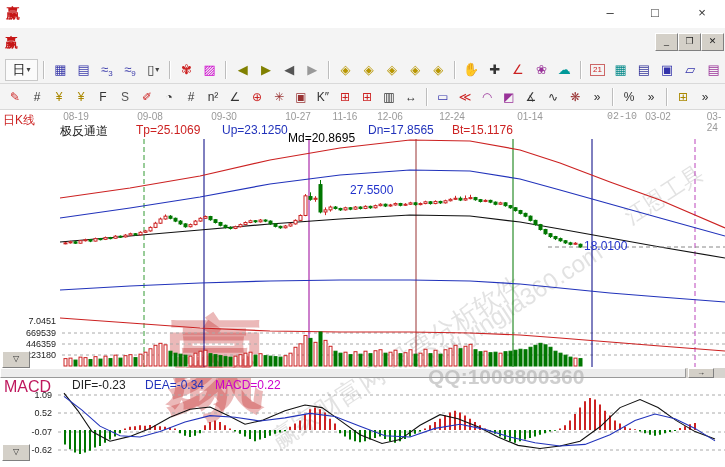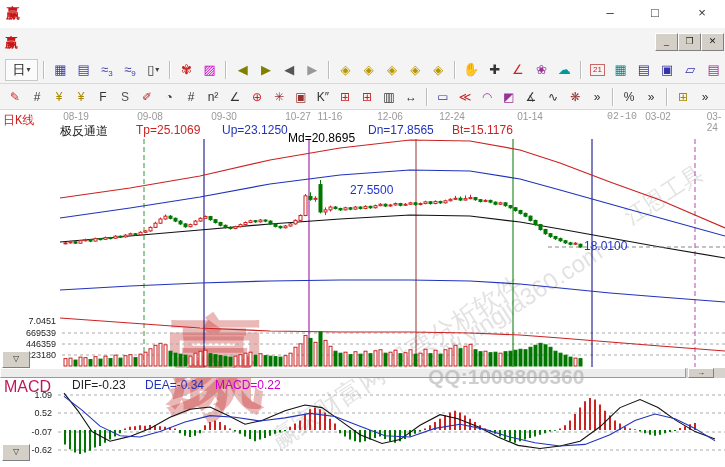--- a/index.html
+++ b/index.html
@@ -727,28 +727,28 @@
         <line x1="670" y1="320" x2="670" y2="321.92" stroke="#007700" stroke-width="2"></line>
         <line x1="675" y1="320" x2="675" y2="320.96" stroke="#007700" stroke-width="2"></line>
         <line x1="680" y1="320" x2="680" y2="318.08" stroke="#cc2222" stroke-width="2"></line>
         <line x1="685" y1="320" x2="685" y2="316.16" stroke="#cc2222" stroke-width="2"></line>
         <line x1="690" y1="320" x2="690" y2="314.24" stroke="#cc2222" stroke-width="2"></line>
         <line x1="695" y1="320" x2="695" y2="312.96" stroke="#cc2222" stroke-width="2"></line>
         <polyline points="64,283.2 78,300.8 92,321.6 110,331.2 130,326.4 150,318.4 170,307.2 190,299.2 210,296.96 228,305.6 245,314.24 262,310.4 285,300.8 305,295.04 322,297.6 340,310.4 360,324.8 382,333.44 400,329.6 420,315.2 440,304.64 458,308.8 478,316.8 498,327.04 518,335.36 540,338.56 560,336 580,331.2 600,316.8 620,297.6 640,289.6 658,297.6 676,310.4 695,321.6 715,328.96" fill="none" stroke="#111111" stroke-width="1.1"></polyline>
         <polyline points="64,286.4 82,300.16 100,316.16 120,325.76 140,327.04 160,321.6 185,312 210,305.6 235,307.2 260,311.04 285,307.84 310,303.36 335,306.56 360,316.16 385,325.76 410,327.04 435,318.4 460,314.24 485,319.36 510,327.04 535,332.8 560,336 585,334.4 610,324.8 635,310.4 655,304 675,308.8 695,318.4 715,330.88" fill="none" stroke="#2233bb" stroke-width="1.1"></polyline>
       </svg>
 
-    <div class="lbl" style="left:3px;top:2px;font-size:12px;color:#cc2222;font-family:Liberation Mono, monospace;">日K线</div>
+    <div class="lbl" style="left:3px;top:2px;font-size:12px;color:#cc2222;">日K线</div>
 
     <div id="date-row">
         <span class="datelbl" style="left: 76px;">08-19</span>
         <span class="datelbl" style="left: 150px;">09-08</span>
         <span class="datelbl" style="left: 224px;">09-30</span>
         <span class="datelbl" style="left: 298px;">10-27</span>
-        <span class="datelbl" style="left: 330px;">11-16</span>
+        <span class="datelbl" style="left: 345px;">11-16</span>
         <span class="datelbl" style="left: 390px;">12-06</span>
         <span class="datelbl" style="left: 452px;">12-24</span>
         <span class="datelbl" style="left: 530px;">01-14</span>
         <span class="datelbl" style="left: 622px; font-family: Liberation Mono, monospace;">02-10</span>
         <span class="datelbl" style="left: 658px;">03-02</span>
         <span class="datelbl" style="left: 714px;">03-24</span>
       </div>
 
     <div class="lbl hdr" style="left:60px;color:#222;">极反通道</div>
     <div class="lbl hdr" style="left:136px;color:#cc2222;">Tp=25.1069</div>

